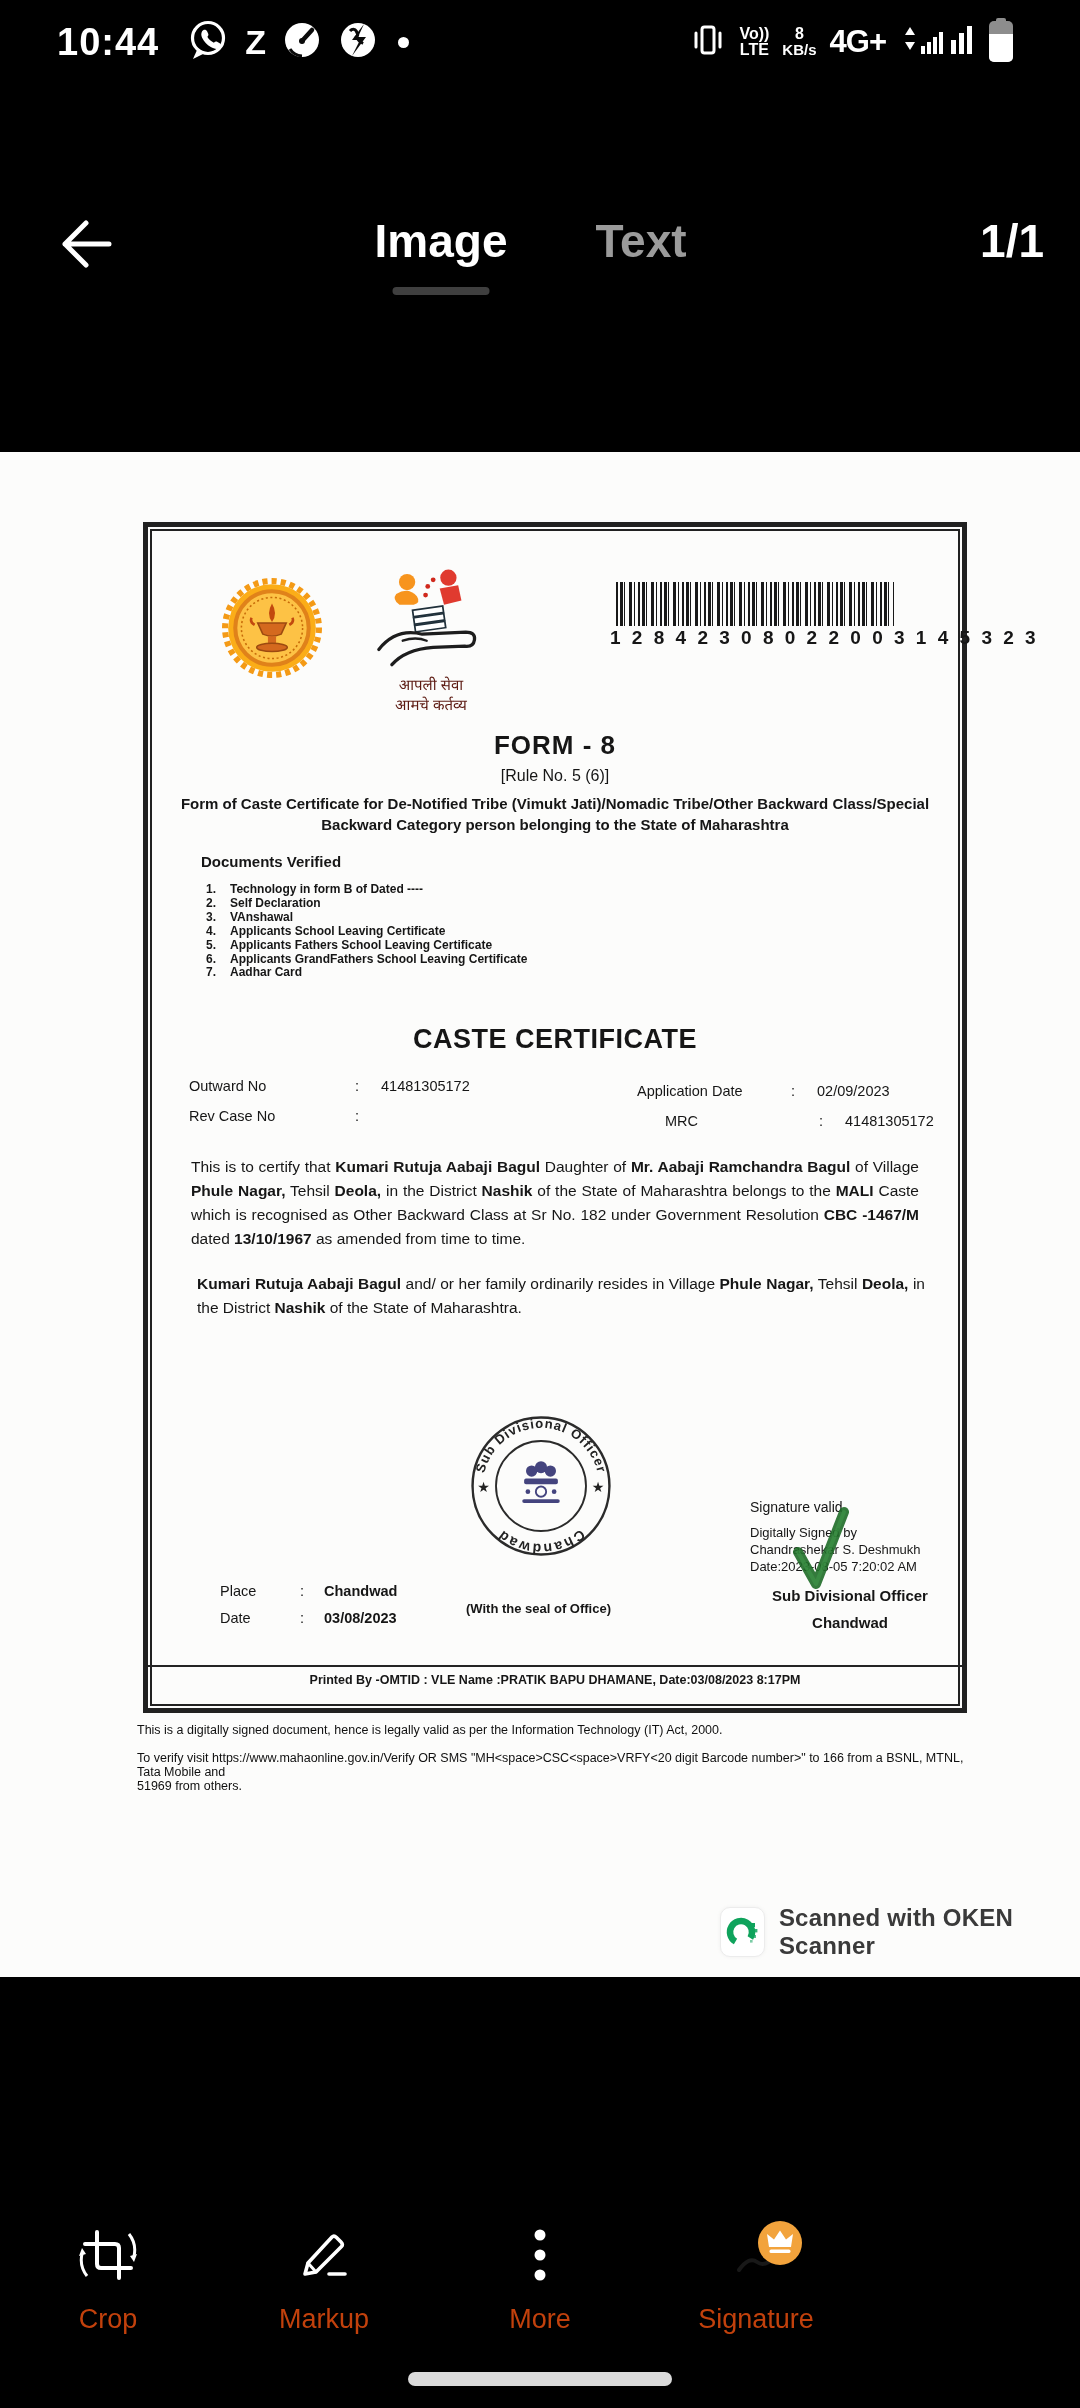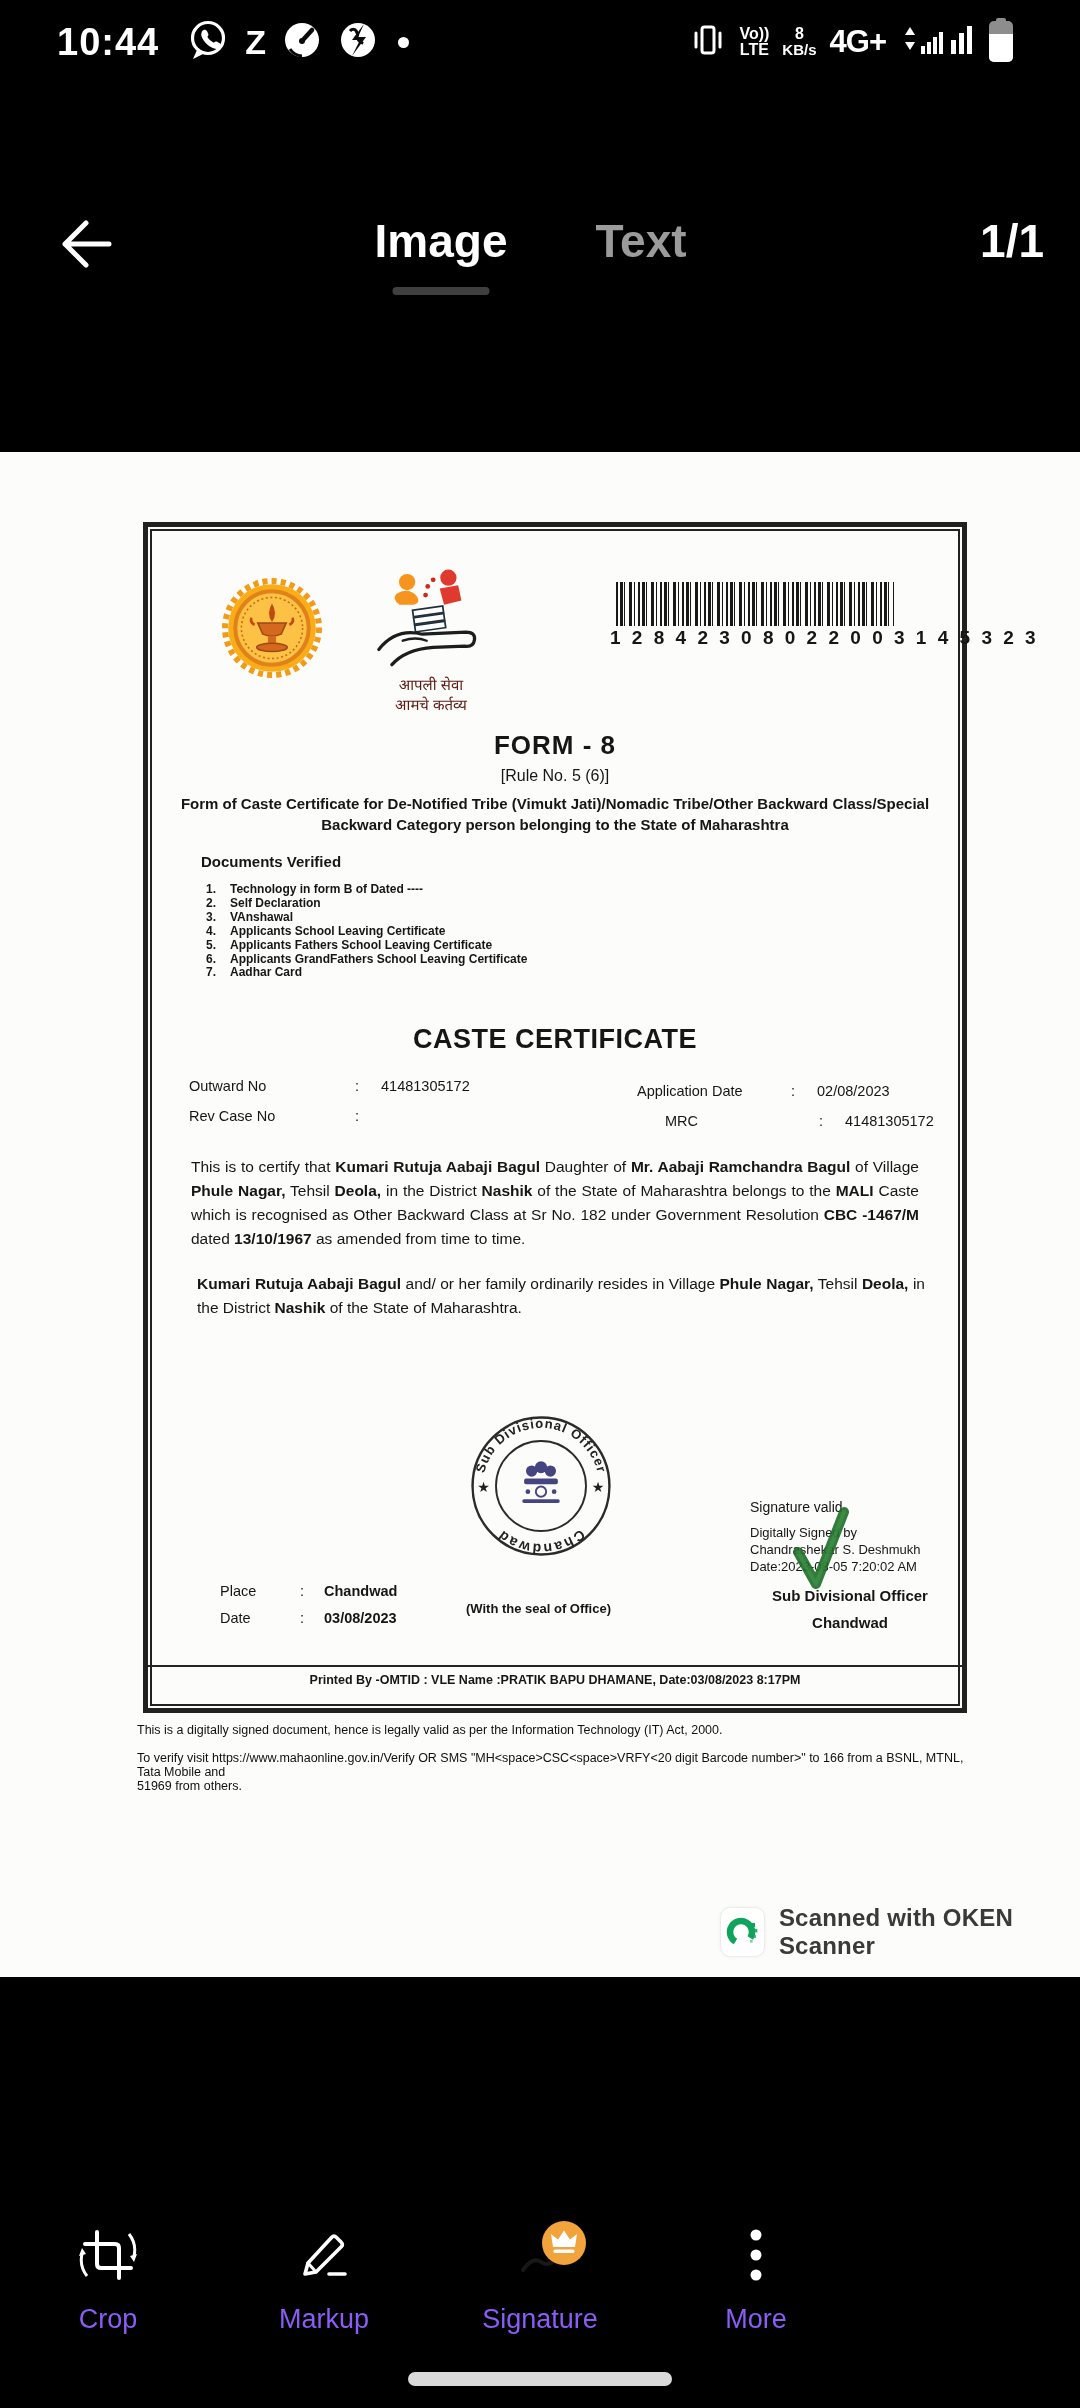--- a/index.html
+++ b/index.html
@@ -92,21 +92,21 @@
 
   
   .emblem{position:absolute;left:73px;top:50px;width:102px;height:102px;}
   .aaple{position:absolute;left:213px;top:42px;width:140px;height:160px;text-align:center;}
   .aaple-caption{font-size:15px;line-height:20px;color:#5c1a12;font-weight:normal;margin-top:2px;}
 
   
   .toolbar{position:absolute;left:0;top:2220px;width:1080px;height:130px;display:flex;}
   .tool{width:216px;display:flex;flex-direction:column;align-items:center;position:relative;}
   .tool-icon{height:62px;display:flex;align-items:center;justify-content:center;margin-top:4px;}
-  .tool-label{margin-top:18px;font-size:27px;color:#8b5cf6;font-weight:400;}
+  .tool-label{margin-top:18px;font-size:27px;color:#c2410c;font-weight:400;}
   .crown-badge{position:absolute;top:0px;left:calc(50% + 24px);transform:translateX(-50%);}
   .home-indicator{position:absolute;left:408px;top:2372px;width:264px;height:14px;
                   border-radius:8px;background:#dadada;}
 </style>
 </head>
 <body>
 
 <div class="status-bar">
   <div class="sb-left">
     <span class="sb-time">10:44</span>
@@ -275,21 +275,21 @@
       <span class="ref-val">41481305172</span>
     </div>
     <div class="ref-row" style="left:41px;top:581px;">
       <span class="ref-label-l">Rev Case No</span>
       <span>:</span>
       <span class="ref-val"></span>
     </div>
     <div class="ref-row" style="left:489px;top:556px;">
       <span class="ref-label-r">Application Date</span>
       <span>:</span>
-      <span class="ref-val">02/08/2023</span>
+      <span class="ref-val">02/09/2023</span>
     </div>
     <div class="ref-row" style="left:517px;top:586px;">
       <span class="ref-label-r">MRC</span>
       <span>:</span>
       <span class="ref-val">41481305172</span>
     </div>
 
     <div class="cert-para" style="top:628px;"><span>This is to certify that </span><b>Kumari Rutuja Aabaji Bagul</b><span> Daughter  of  </span><b>Mr. Aabaji Ramchandra Bagul</b><span> of Village </span><b>Phule Nagar,</b><span> Tehsil </span><b>Deola,</b><span> in the District </span><b>Nashik</b><span> of the State of Maharashtra belongs to the </span><b>MALI</b><span> Caste which is recognised as Other Backward Class at Sr No. 182  under Government Resolution </span><b>CBC -1467/M</b><span> dated </span><b>13/10/1967</b><span> as amended from time to time.</span></div>
     <div class="cert-para" style="top:745px;margin-left:6px;"><b>Kumari Rutuja Aabaji Bagul</b><span> and/ or her family ordinarily resides in Village </span><b>Phule Nagar,</b><span> Tehsil </span><b>Deola,</b><span> in the District </span><b>Nashik</b><span> of the State of Maharashtra.</span></div>
 
@@ -391,39 +391,39 @@
         <path d="M13,37 L21,46" stroke="#fff" stroke-width="3" stroke-linecap="round"></path>
         <path d="M34,48 H50" stroke="#fff" stroke-width="3.6" stroke-linecap="round"></path>
       </svg>
     </span>
     <span class="tool-label">Markup</span>
   </div>
 
 
   <div class="tool">
     <span class="tool-icon">
+      <svg width="14" height="54" viewBox="0 0 14 54">
+        <circle cx="7" cy="7" r="5.5" fill="#fff"></circle>
+        <circle cx="7" cy="27" r="5.5" fill="#fff"></circle>
+        <circle cx="7" cy="47" r="5.5" fill="#fff"></circle>
+      </svg>
+    </span>
+    <span class="tool-label">More</span>
+  </div>
+
+  <div class="tool">
+    <span class="tool-icon">
       <svg width="58" height="58" viewBox="0 0 58 58">
         <path d="M12,44 Q22,30 30,36 Q38,42 48,30" fill="none" stroke="#181818" stroke-width="4" stroke-linecap="round"></path>
       </svg>
     </span>
     <span class="crown-badge">
       <svg width="46" height="46" viewBox="0 0 46 46">
         <circle cx="23" cy="23" r="22" fill="#F2A33C"></circle>
         <path d="M12,27 L10,14 L17,19.5 L23,10.5 L29,19.5 L36,14 L34,27 Z" fill="#fff"></path>
         <rect x="12.5" y="29.5" width="21" height="3.6" rx="1.6" fill="#fff"></rect>
       </svg>
     </span>
     <span class="tool-label">Signature</span>
   </div>
-
-  <div class="tool">
-    <span class="tool-icon">
-      <svg width="14" height="54" viewBox="0 0 14 54">
-        <circle cx="7" cy="7" r="5.5" fill="#fff"></circle>
-        <circle cx="7" cy="27" r="5.5" fill="#fff"></circle>
-        <circle cx="7" cy="47" r="5.5" fill="#fff"></circle>
-      </svg>
-    </span>
-    <span class="tool-label">More</span>
-  </div>
 </div>
 
 <div class="home-indicator"></div>
 
 </body></html>

